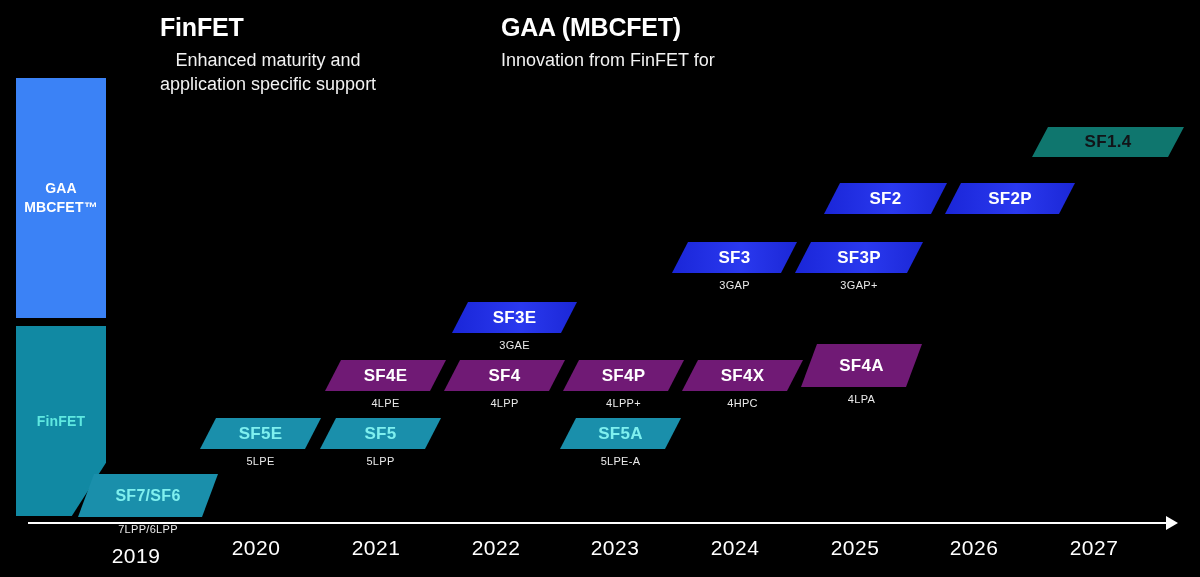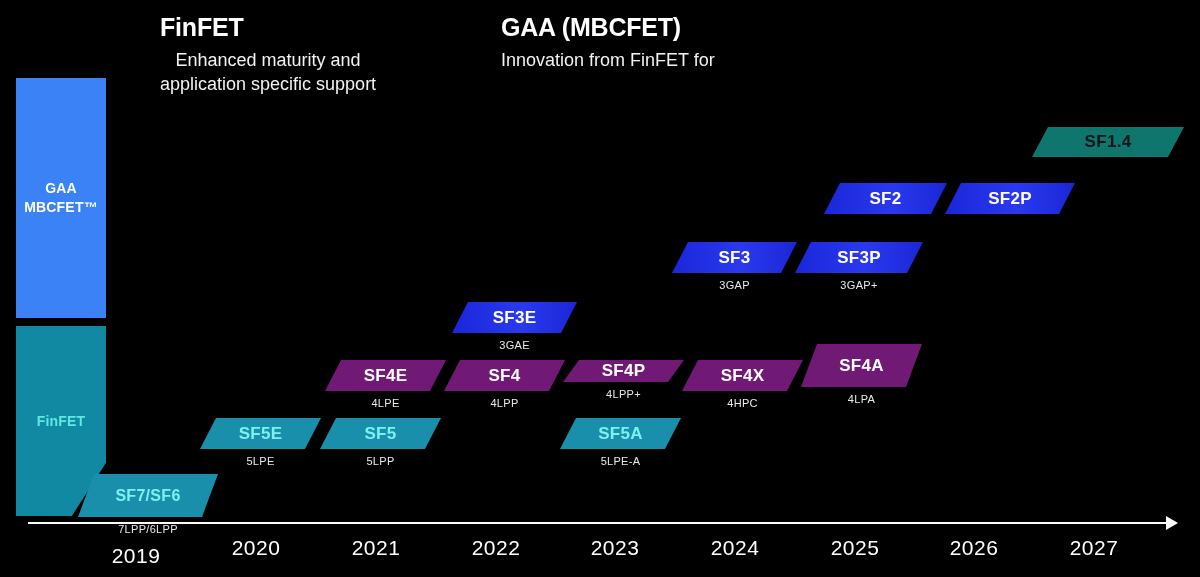--- a/index.html
+++ b/index.html
@@ -140,21 +140,21 @@
   </div>
 
   <div class="node" style="left:325px; top:360px; width:121px; height:31px;">
     <div class="bar c-mint">SF4E</div>
     <div class="sub">4LPE</div>
   </div>
   <div class="node" style="left:444px; top:360px; width:121px; height:31px;">
     <div class="bar c-mint">SF4</div>
     <div class="sub">4LPP</div>
   </div>
-  <div class="node" style="left:563px; top:360px; width:121px; height:22px;">
+  <div class="node" style="left:563px; top:360px; width:121px; height:31px;">
     <div class="bar c-mint">SF4P</div>
     <div class="sub">4LPP+</div>
   </div>
   <div class="node" style="left:682px; top:360px; width:121px; height:31px;">
     <div class="bar c-mint">SF4X</div>
     <div class="sub">4HPC</div>
   </div>
   <div class="node" style="left:801px; top:344px; width:121px; height:43px;">
     <div class="bar c-mint">SF4A</div>
     <div class="sub">4LPA</div>

